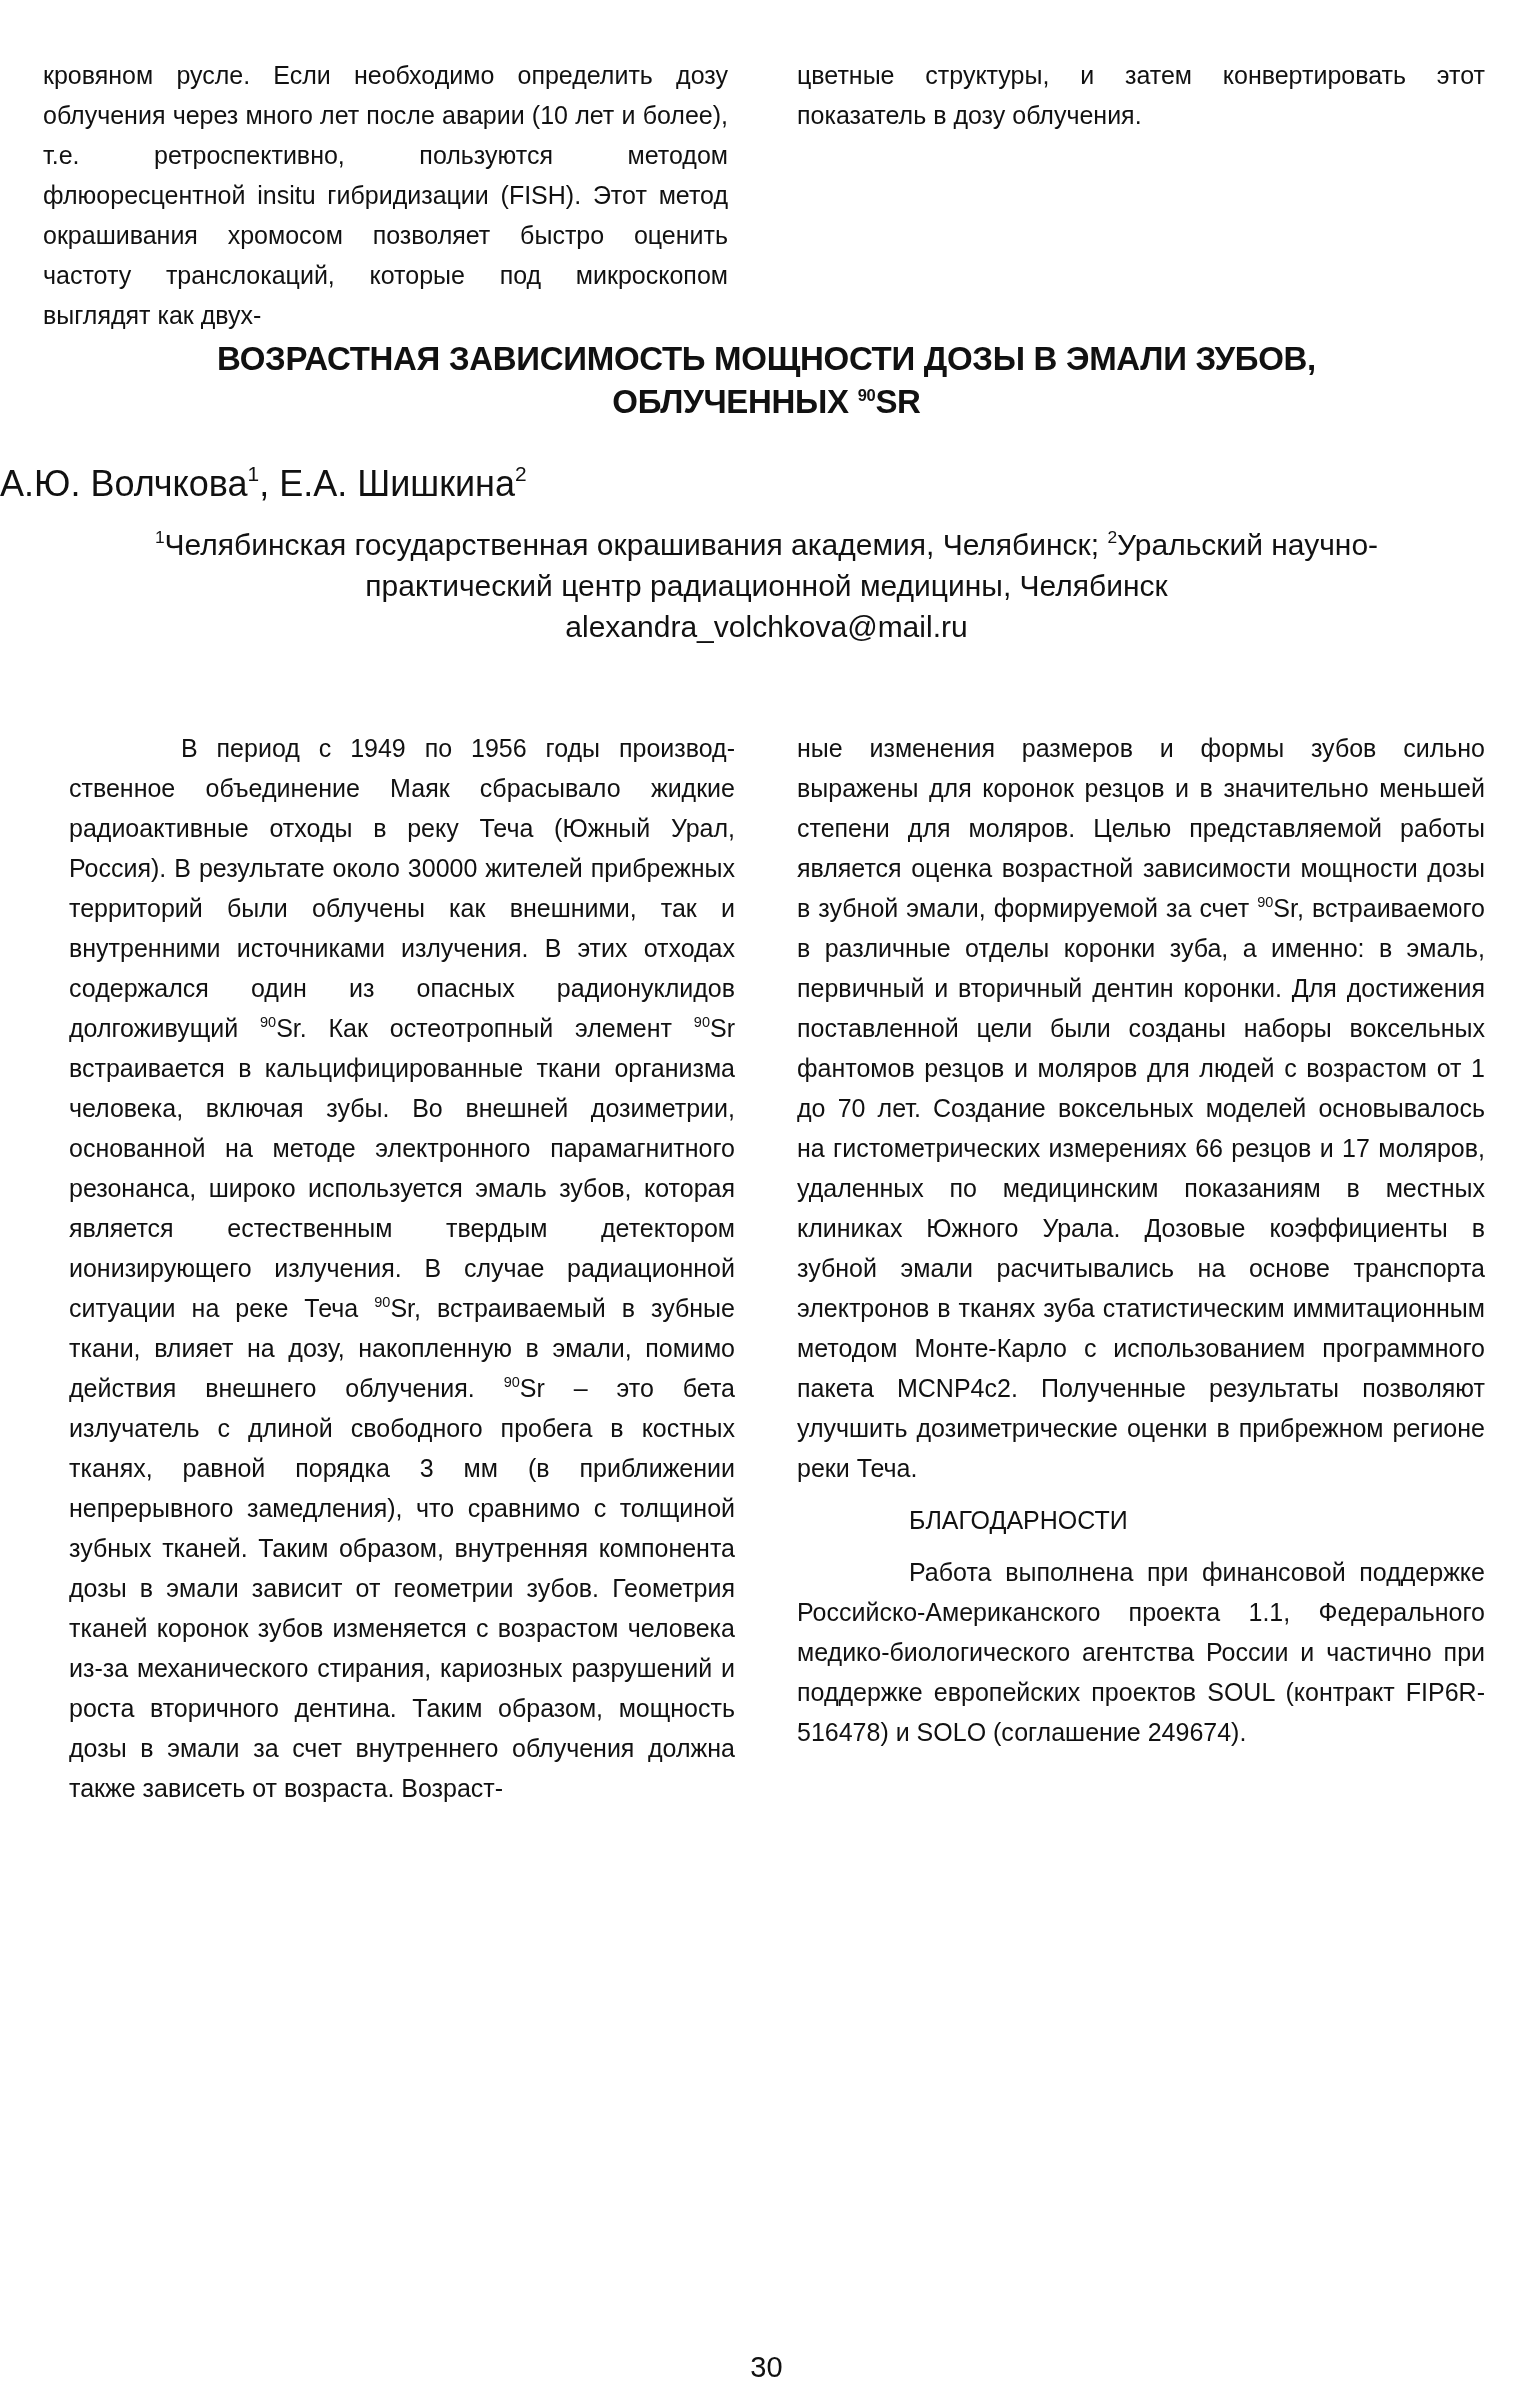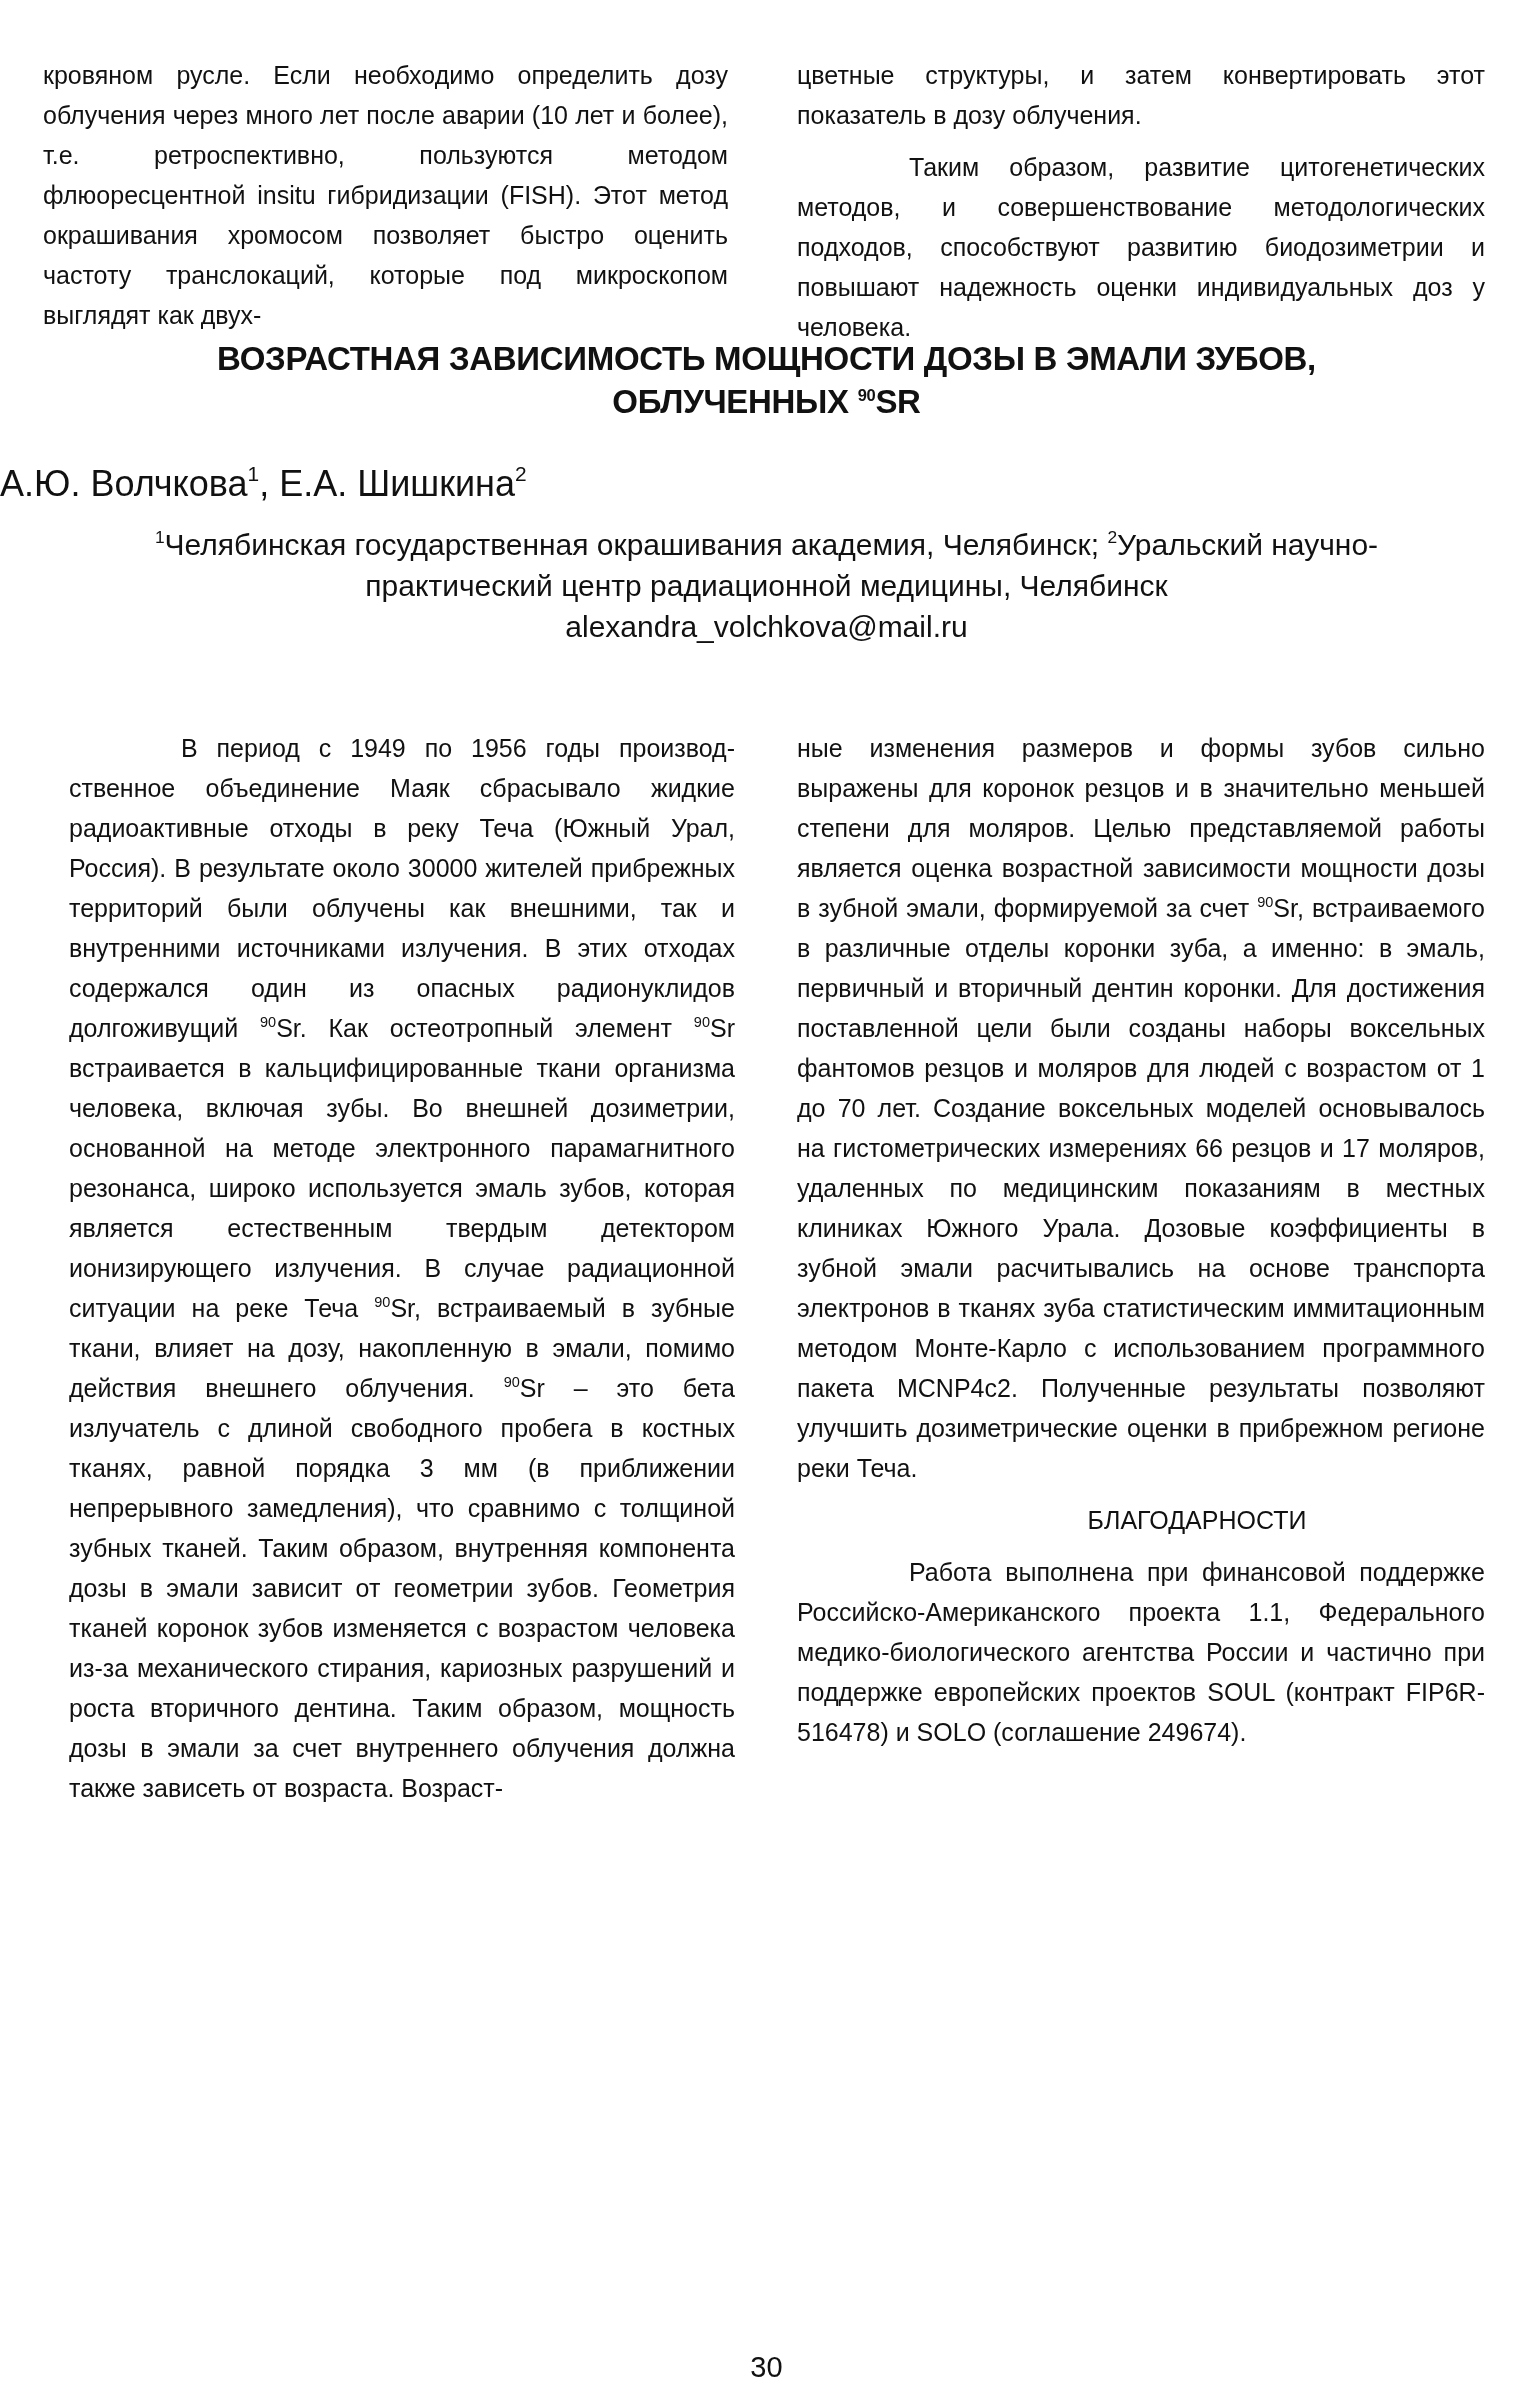--- a/index.html
+++ b/index.html
@@ -38,21 +38,20 @@
 </style>
 </head>
 <body>
 
 <div class="col" id="top-left">
   <p>кровяном русле. Если необходимо определить дозу облучения через много лет после аварии (10 лет и более), т.е. ретроспективно, пользуют­ся методом флюоресцентной insitu гибридизации (FISH). Этот метод окрашивания хромосом по­зволяет быстро оценить частоту транслокаций, которые под микроскопом выглядят как двух-</p>
 </div>
 
 <div class="col" id="top-right">
   <p>цветные структуры, и затем конвертировать этот показатель в дозу облучения.</p>
-  <p class="indent">Таким образом, развитие цитогенети­ческих методов, и совершенствование методо­логических подходов, способствуют развитию биодозиметрии и повышают надежность оценки индивидуальных доз у человека.</p>
 </div>
 
 <div id="title">
   <div>ВОЗРАСТНАЯ ЗАВИСИМОСТЬ МОЩНОСТИ ДОЗЫ В ЭМАЛИ ЗУБОВ,</div>
   <div><span>ОБЛУЧЕННЫХ </span><sup>90</sup><span>SR</span></div>
 </div>
 
 <div id="authors">
   <span>А.Ю. Волчкова</span><sup>1</sup><span>, </span><span>Е.А. Шишкина</span><sup>2</sup>
 </div>
@@ -61,18 +60,18 @@
   <div><sup>1</sup><span>Челябинская государственная окрашивания академия, Челябинск; </span><sup>2</sup><span>Уральский на­учно-практический центр радиационной медицины, Челябинск</span></div>
   <div>alexandra_volchkova@mail.ru</div>
 </div>
 
 <div class="col" id="body-left">
   <p class="indent"><span>В период с 1949 по 1956 годы производ­ственное объединение Маяк сбрасывало жидкие радиоактивные отходы в реку Теча (Южный Урал, Россия). В результате около 30000 жителей при­брежных территорий были облучены как внешни­ми, так и внутренними источниками излучения. В этих отходах содержался один из опасных радио­нуклидов долгоживущий </span><sup>90</sup><span>Sr. Как остеотропный элемент </span><sup>90</sup><span>Sr встраивается в кальцифицирован­ные ткани организма человека, включая зубы. Во внешней дозиметрии, основанной на методе электронного парамагнитного резонанса, широ­ко используется эмаль зубов, которая является естественным твердым детектором ионизирую­щего излучения. В случае радиационной ситу­ации на реке Теча </span><sup>90</sup><span>Sr, встраиваемый в зубные ткани, влияет на дозу, накопленную в эмали, по­мимо действия внешнего облучения. </span><sup>90</sup><span>Sr – это бета излучатель с длиной свободного пробега в костных тканях, равной порядка 3 мм (в при­ближении непрерывного замедления), что срав­нимо с толщиной зубных тканей. Таким образом, внутренняя компонента дозы в эмали зависит от геометрии зубов. Геометрия тканей коронок зу­бов изменяется с возрастом человека из-за ме­ханического стирания, кариозных разрушений и роста вторичного дентина. Таким образом, мощ­ность дозы в эмали за счет внутреннего облуче­ния должна также зависеть от возраста. Возраст-</span></p>
 </div>
 
 <div class="col" id="body-right">
   <p><span>ные изменения размеров и формы зубов сильно выражены для коронок резцов и в значительно меньшей степени для моляров. Целью пред­ставляемой работы является оценка возрастной зависимости мощности дозы в зубной эмали, формируемой за счет </span><sup>90</sup><span>Sr, встраиваемого в раз­личные отделы коронки зуба, а именно: в эмаль, первичный и вторичный дентин коронки. Для до­стижения поставленной цели были созданы на­боры воксельных фантомов резцов и моляров для людей с возрастом от 1 до 70 лет. Создание воксельных моделей основывалось на гистоме­трических измерениях 66 резцов и 17 моляров, удаленных по медицинским показаниям в мест­ных клиниках Южного Урала. Дозовые коэффи­циенты в зубной эмали расчитывались на основе транспорта электронов в тканях зуба статисти­ческим иммитационным методом Монте-Карло с использованием программного пакета MCNP4c2. Полученные результаты позволяют улучшить дозиметрические оценки в прибрежном регионе реки Теча.</span></p>
-  <p class="indent" style="text-align:center">БЛАГОДАРНОСТИ</p>
+  <p class="indent" style="text-align:left">БЛАГОДАРНОСТИ</p>
   <p class="indent">Работа выполнена при финансовой под­держке Российско-Американского проекта 1.1, Федерального медико-биологического агентства России и частично при поддержке европейских проектов SOUL (контракт FIP6R-516478) и SOLO (соглашение 249674).</p>
 </div>
 
 <div id="page-number">30</div>
 
 
 </body></html>

